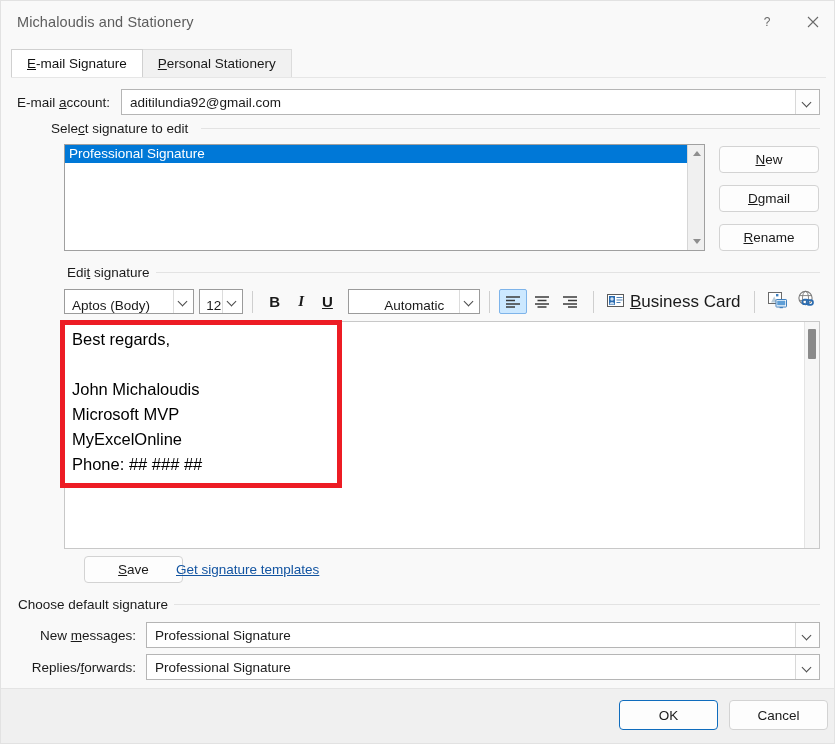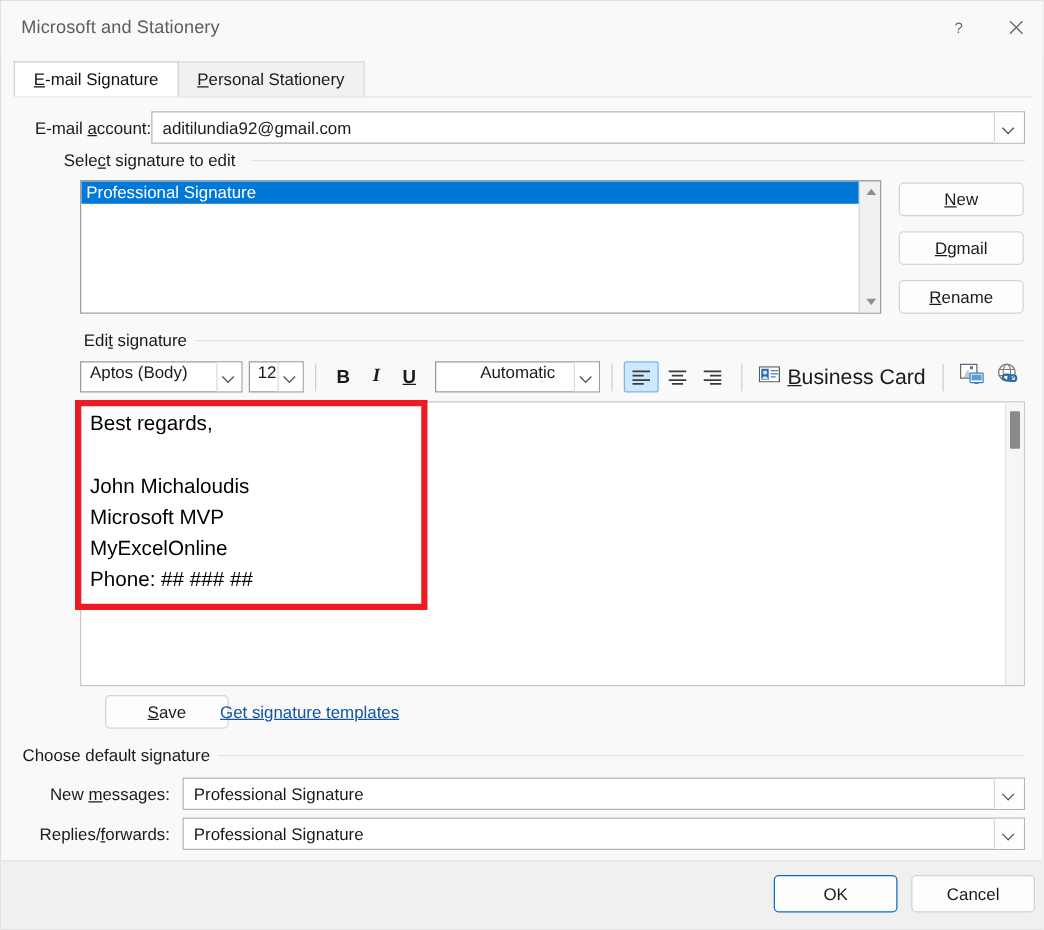--- a/index.html
+++ b/index.html
@@ -77,21 +77,21 @@
     white-space: nowrap;
   }
   u.acc { text-decoration: underline; text-underline-offset: 1px; }
 
   
   .email-row {
     position: absolute; left: 16px; top: 88px;
     width: 803px; height: 26px;
     display: flex; align-items: center;
   }
-  .email-row .lbl { width: 104px; text-align: right; }
+  .email-row .lbl { width: 104px; }
   .combo {
     flex: 1 1 auto; height: 26px;
     background: #ffffff;
     border: 1px solid #b5b5b5;
     display: flex; align-items: center;
     position: relative;
   }
   .combo .val {
     padding-left: 8px;
     font-size: 13.5px; color: #1a1a1a;
@@ -175,21 +175,21 @@
 
   
   .toolbar {
     position: absolute; left: 63px; top: 287px;
     width: 756px; height: 27px;
     display: flex; align-items: center;
   }
   .tcombo {
     height: 25px; background: #ffffff;
     border: 1px solid #9b9b9b;
-    display: flex; align-items: flex-start; position: relative;
+    display: flex; align-items: flex-end; position: relative;
     cursor: default;
   }
   .tcombo .tval {
     font-size: 13.5px; color: #1a1a1a;
     padding-left: 7px; white-space: nowrap;
     overflow: hidden;
   }
   .tcombo .tarrow {
     position: absolute; right: 0; top: 0; bottom: 0;
     width: 20px;
@@ -325,21 +325,21 @@
   }
   .footbtn.primary { border: 1.5px solid #0f6cbd; left: 618px; }
   .footbtn.secondary { left: 728px; }
 </style>
 </head>
 <body>
 
 <div class="dialog">
 
   <div class="titlebar">
-    <div class="title-text">Microsoft and Stationery</div>
+    <div class="title-text">Michaloudis and Stationery</div>
     <div class="titlebar-controls">
       <div class="tb-btn">
         <svg width="14" height="14" viewBox="0 0 14 14">
             <text x="7" y="11" text-anchor="middle" font-size="12" font-family="Liberation Sans, sans-serif" fill="#6a6a6a">?</text>
           </svg>
       </div>
       <div class="tb-btn close">
         <svg width="12" height="12" viewBox="0 0 12 12">
             <path d="M1 1 L11 11 M11 1 L1 11" stroke="#6a6a6a" stroke-width="1.1" fill="none"></path>
           </svg>

